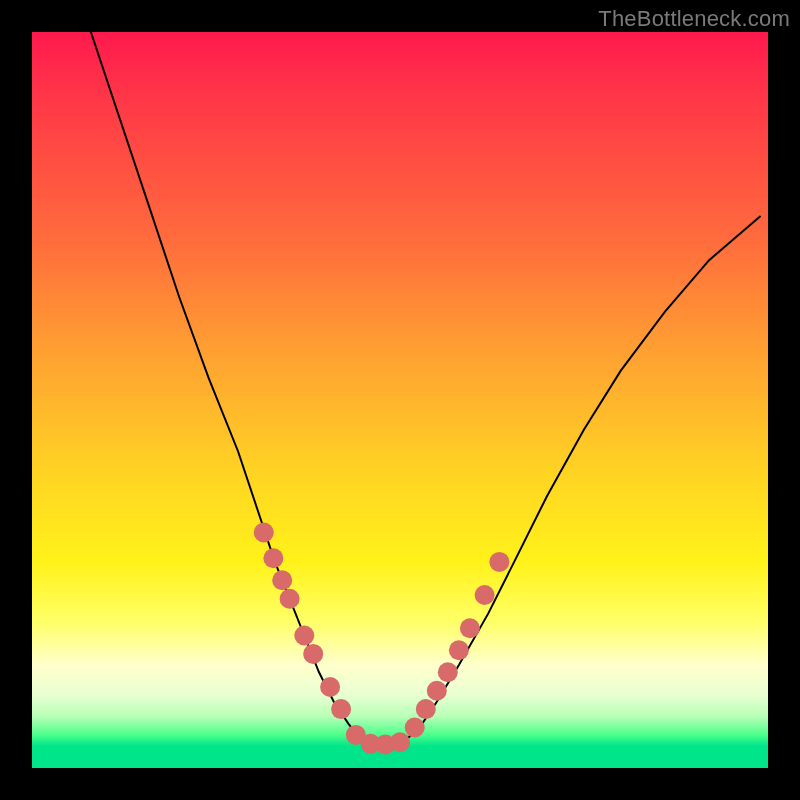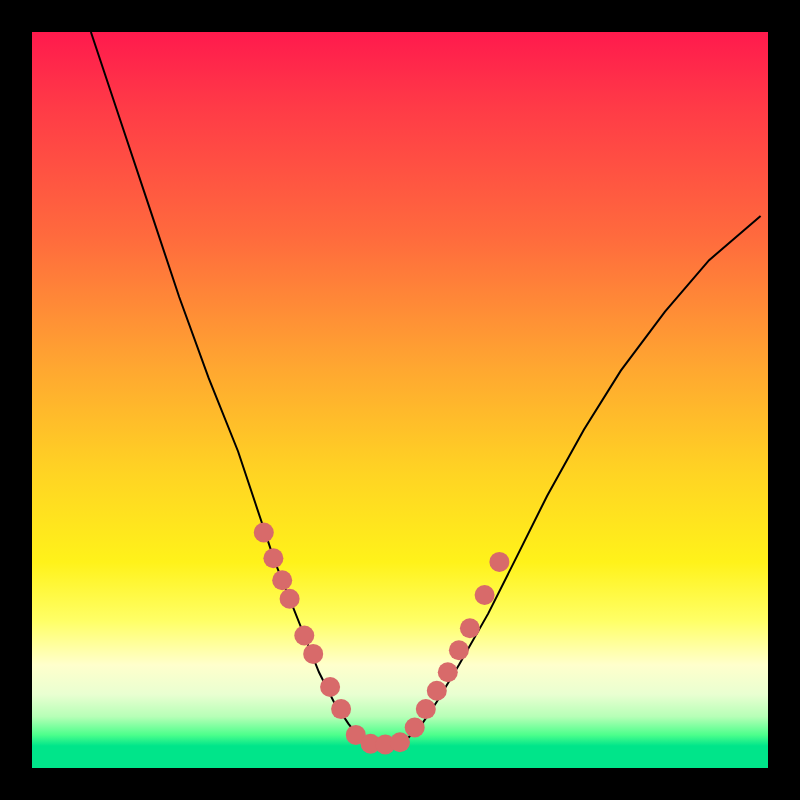--- a/index.html
+++ b/index.html
@@ -88,13 +88,14 @@
           <circle cx="393.8" cy="677.1" r="10" fill="#d86a6a"></circle>
           <circle cx="404.8" cy="658.7" r="10" fill="#d86a6a"></circle>
           <circle cx="415.8" cy="640.3" r="10" fill="#d86a6a"></circle>
           <circle cx="426.9" cy="618.2" r="10" fill="#d86a6a"></circle>
           <circle cx="437.9" cy="596.2" r="10" fill="#d86a6a"></circle>
           <circle cx="452.6" cy="563.0" r="10" fill="#d86a6a"></circle>
           <circle cx="467.4" cy="529.9" r="10" fill="#d86a6a"></circle>
         </g>
     </svg>
   </div>
+  <div class="watermark">TheBottleneck.com</div>
 </div>
 
 </body></html>

